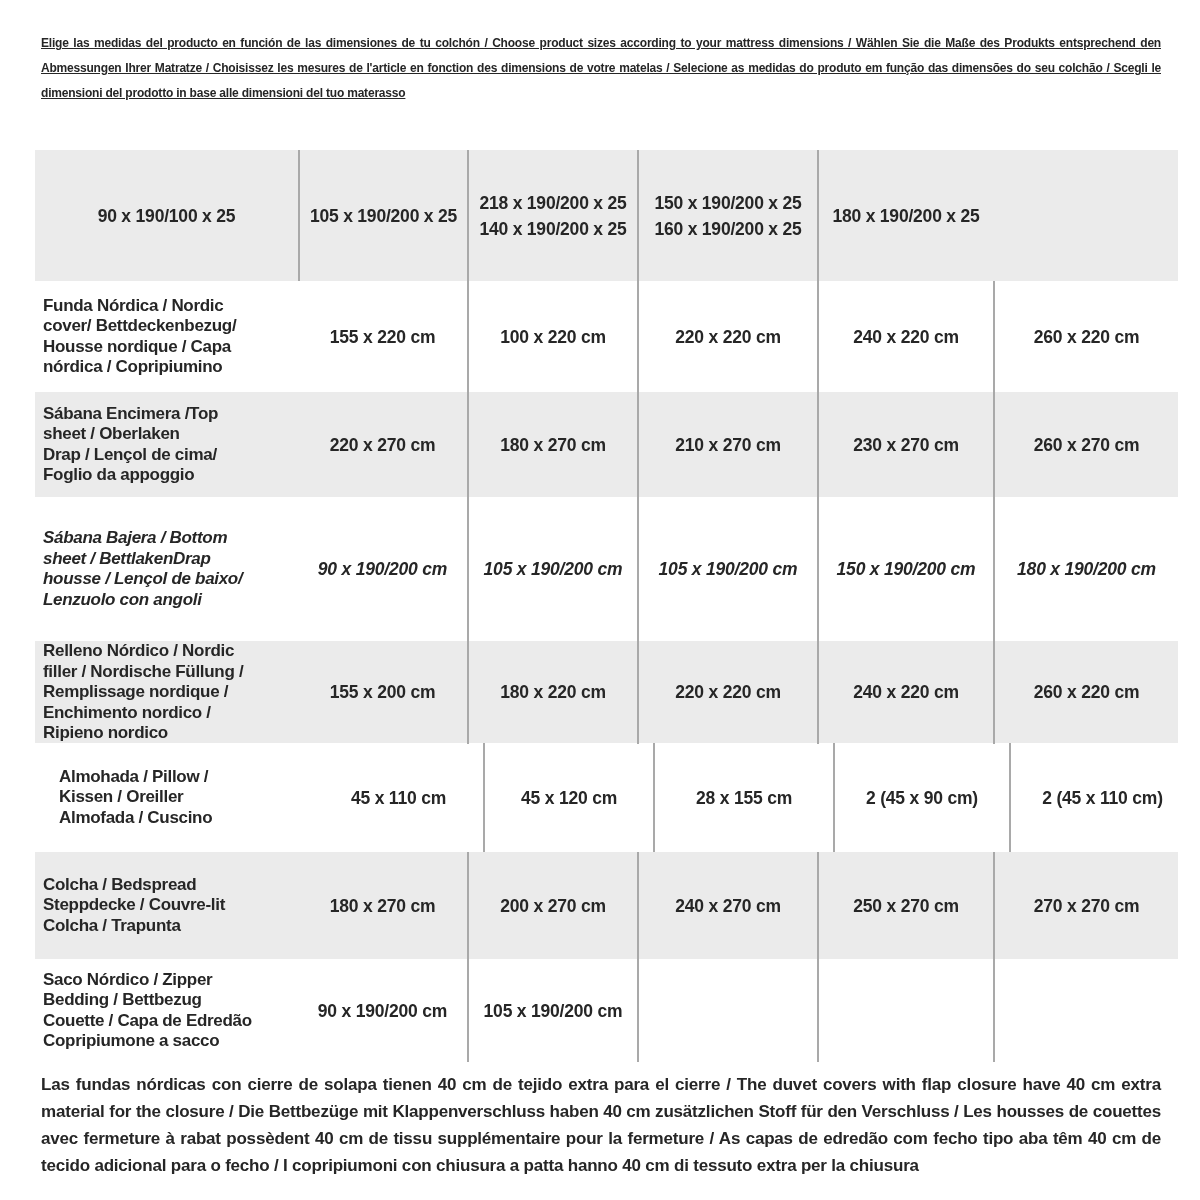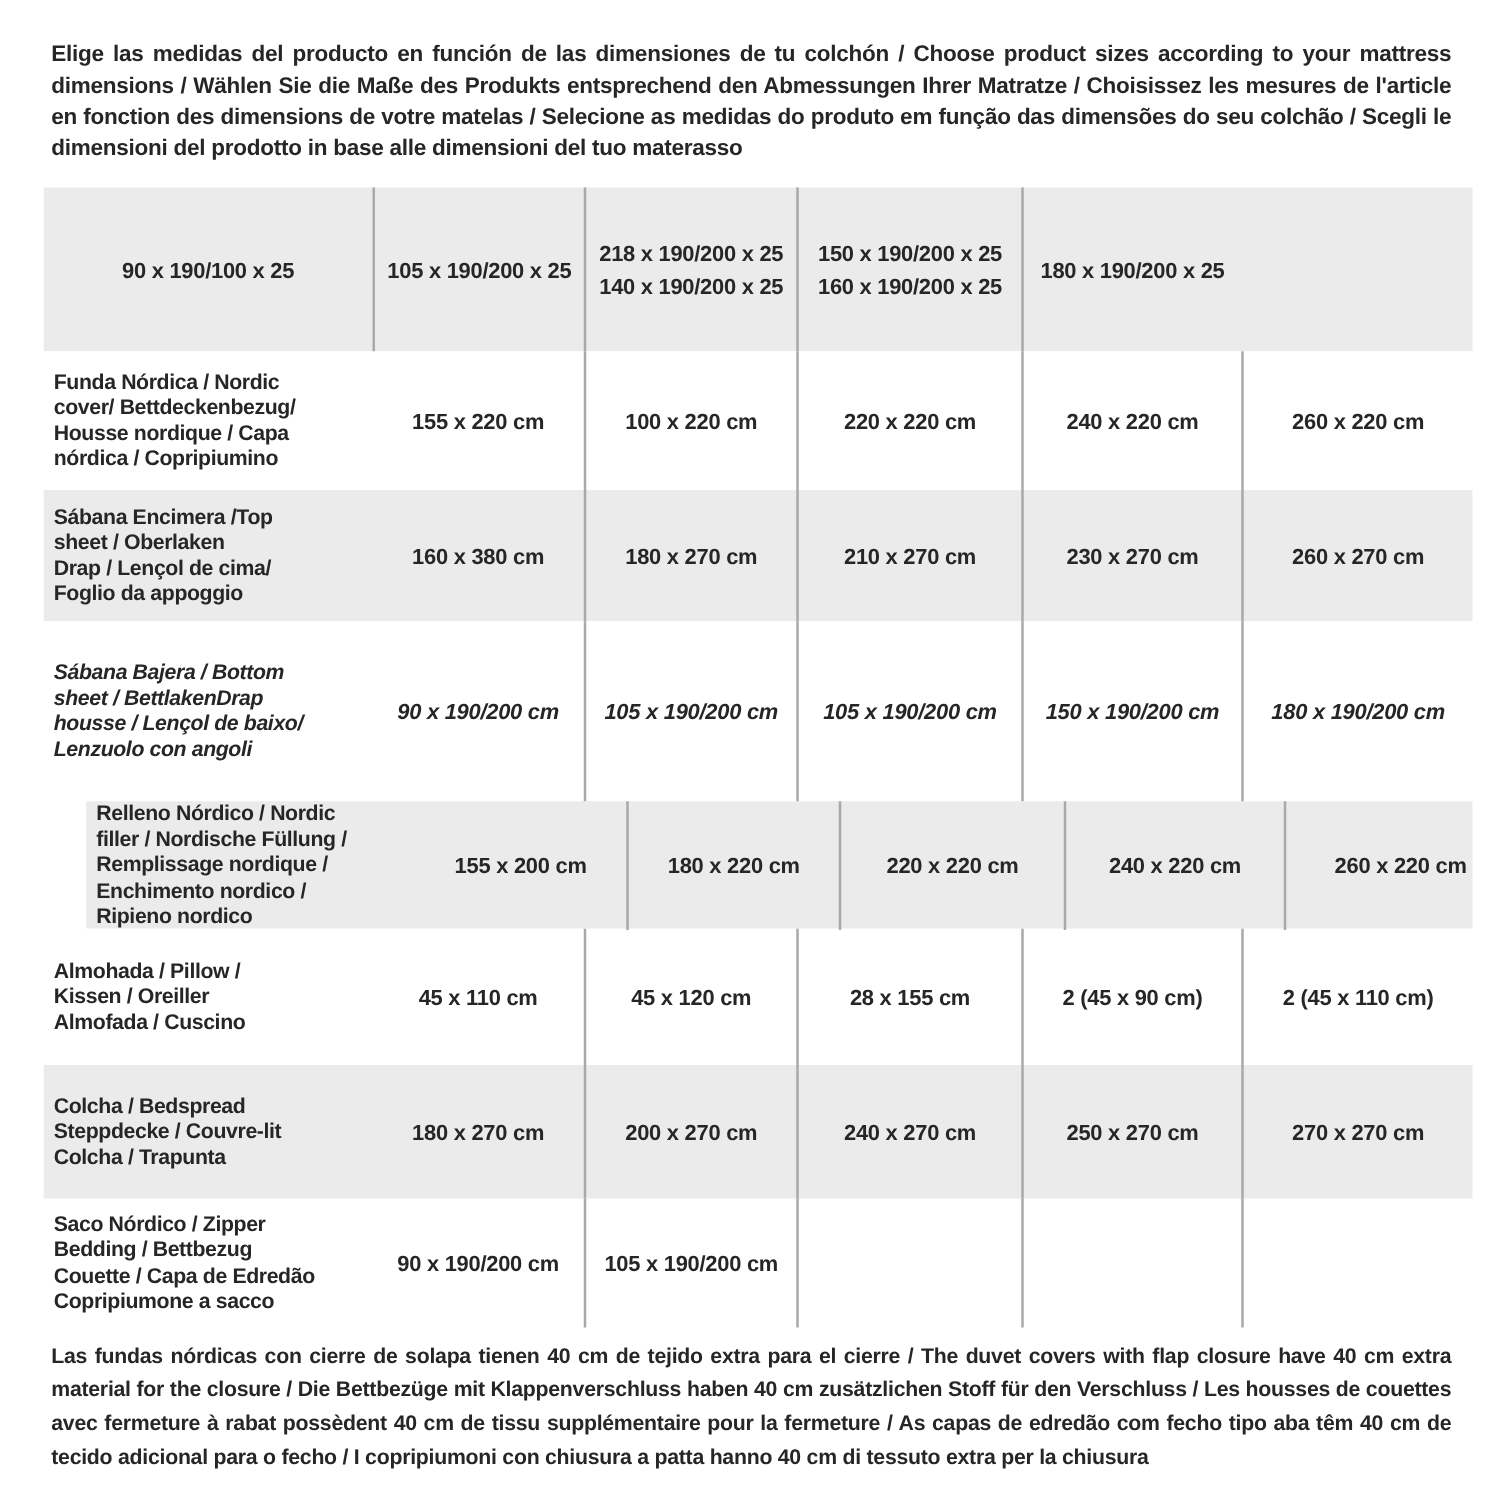--- a/index.html
+++ b/index.html
@@ -7,39 +7,40 @@
     width:1200px;height:1200px;
     background:#ffffff;
     font-family:"Liberation Sans",sans-serif;
     font-weight:bold;
     color:#262626;
     position:relative;
     overflow:hidden;
   }
   .intro{
     position:absolute;left:41px;top:31px;width:1120px;
-    font-size:18px;line-height:25px;
+    font-size:12px;line-height:25px;
     text-align:justify;
     letter-spacing:-0.2px;
+    text-decoration:underline;
   }
   .size-table{
     position:absolute;left:35px;top:150px;width:1143px;
   }
   .row{
     display:grid;
     grid-template-columns:263px 169px 170px 180px 176px 185px;
   }
   .row:nth-child(odd){background:#ebebeb;}
   .row:nth-child(even){background:#ffffff;}
   .row.h0{height:131px;}
   .row.h1{height:111px;}
   .row.h2{height:105px;}
   .row.h3{height:144px;font-style:italic;}
-  .row.h4{height:102px;margin-left:34px;}
-  .row.h5{height:109px;}
+  .row.h4{height:102px;}
+  .row.h5{height:109px;margin-left:16px;}
   .row.h6{height:107px;}
   .row.h7{height:103px;}
   .cell{
     display:flex;align-items:center;justify-content:center;
     text-align:center;
     font-size:17.5px;
     line-height:26px;
     white-space:pre-line;
     letter-spacing:-0.2px;
   }
@@ -83,21 +84,21 @@
       <div class="cell bordered">100 x 220 cm</div>
       <div class="cell bordered">220 x 220 cm</div>
       <div class="cell bordered">240 x 220 cm</div>
       <div class="cell bordered">260 x 220 cm</div>
     </div>
     <div class="row h2">
       <div class="cell label">Sábana Encimera /Top
 sheet / Oberlaken
 Drap / Lençol de cima/
 Foglio da appoggio</div>
-      <div class="cell">160 x 380 cm</div>
+      <div class="cell">220 x 270 cm</div>
       <div class="cell bordered">180 x 270 cm</div>
       <div class="cell bordered">210 x 270 cm</div>
       <div class="cell bordered">230 x 270 cm</div>
       <div class="cell bordered">260 x 270 cm</div>
     </div>
     <div class="row h3">
       <div class="cell label">Sábana Bajera / Bottom
 sheet / BettlakenDrap
 housse / Lençol de baixo/
 Lenzuolo con angoli</div>

